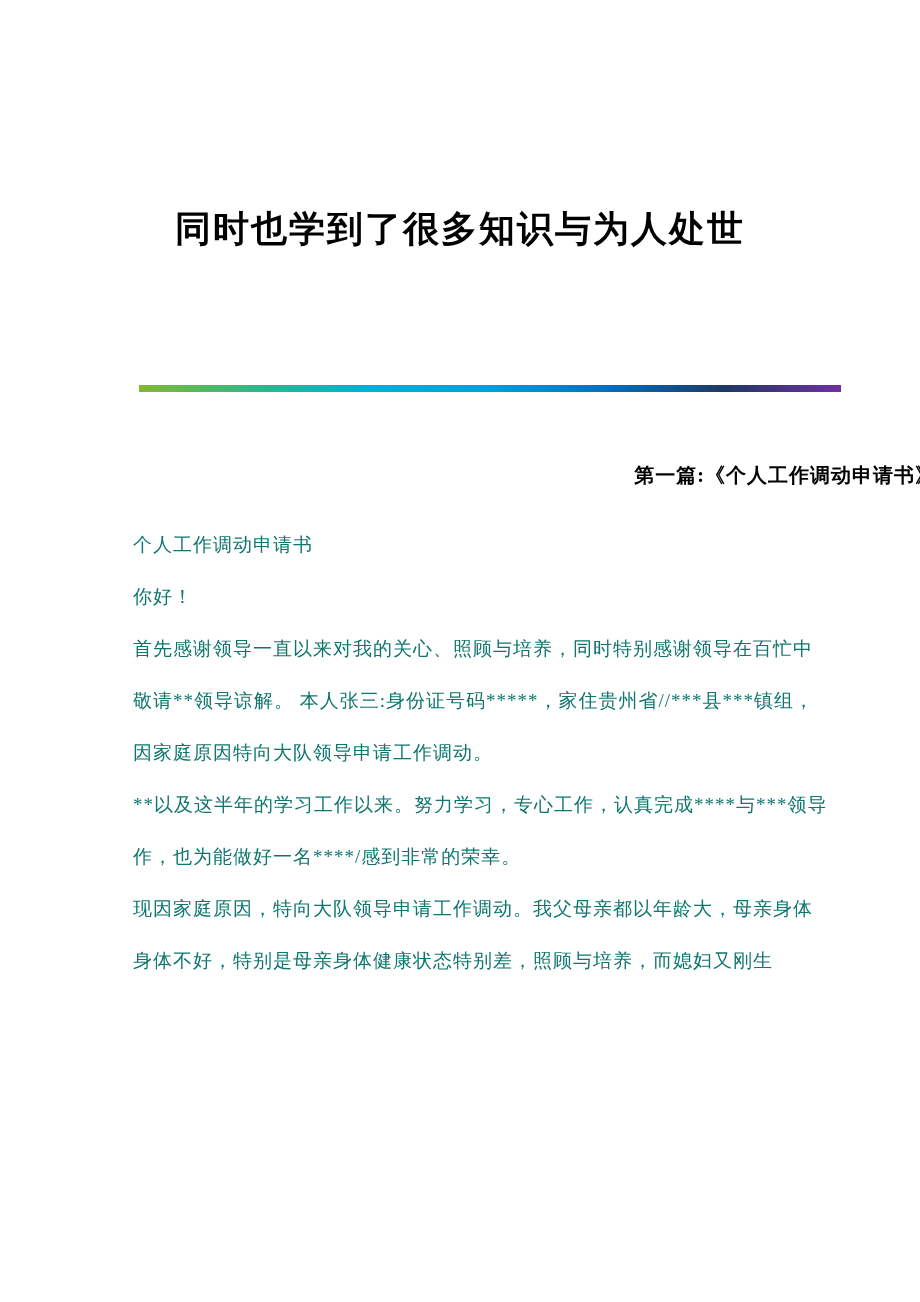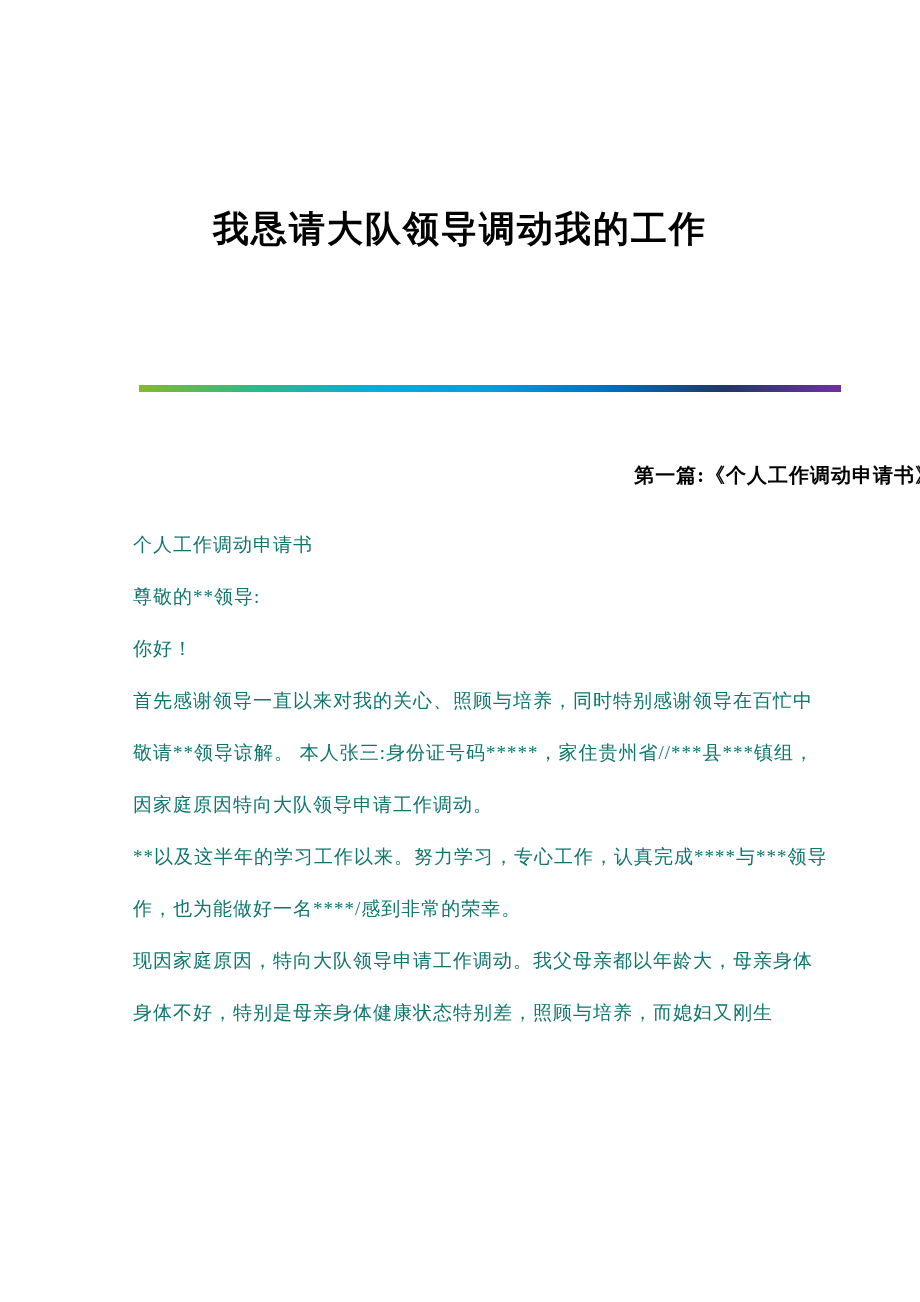--- a/index.html
+++ b/index.html
@@ -63,29 +63,28 @@
     font-size: 19px;
     letter-spacing: 1px;
     color: #0f766e;
     white-space: nowrap;
   }
 </style>
 </head>
 <body>
 
 <div class="page">
-  <h1 class="doc-title">我恳请大队领导调动我的工作</h1>
+  <h1 class="doc-title">同时也学到了很多知识与为人处世</h1>
 
   <div class="divider" style="background: linear-gradient(90deg, rgb(132, 184, 46), rgb(46, 184, 138), rgb(0, 176, 216), rgb(0, 160, 220), rgb(0, 112, 192), rgb(31, 56, 100), rgb(112, 48, 160));"></div>
 
   <h2 class="section-heading">第一篇:《个人工作调动申请书》</h2>
 
   <div class="doc-body">
       <div class="line">个人工作调动申请书</div>
-      <div class="line">尊敬的**领导:</div>
       <div class="line">你好！</div>
       <div class="line">首先感谢领导一直以来对我的关心、照顾与培养，同时特别感谢领导在百忙中</div>
       <div class="line">敬请**领导谅解。 本人张三:身份证号码*****，家住贵州省//***县***镇组，</div>
       <div class="line">因家庭原因特向大队领导申请工作调动。</div>
       <div class="line">**以及这半年的学习工作以来。努力学习，专心工作，认真完成****与***领导</div>
       <div class="line">作，也为能做好一名****/感到非常的荣幸。</div>
       <div class="line">现因家庭原因，特向大队领导申请工作调动。我父母亲都以年龄大，母亲身体</div>
       <div class="line">身体不好，特别是母亲身体健康状态特别差，照顾与培养，而媳妇又刚生</div>
     </div>
 </div>

